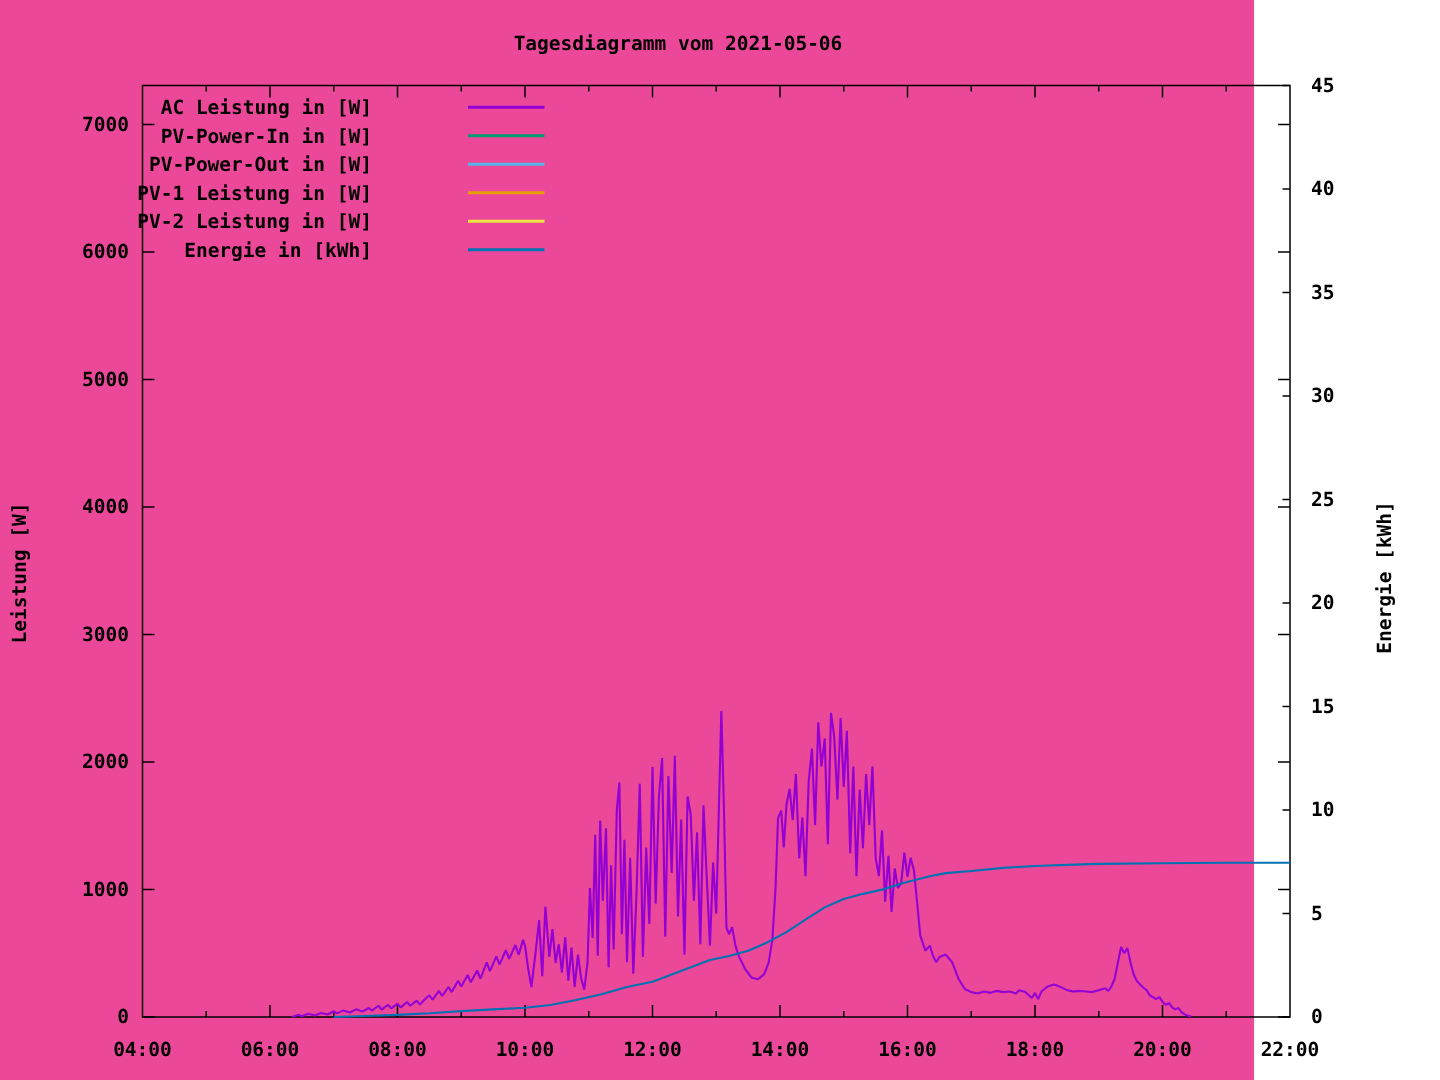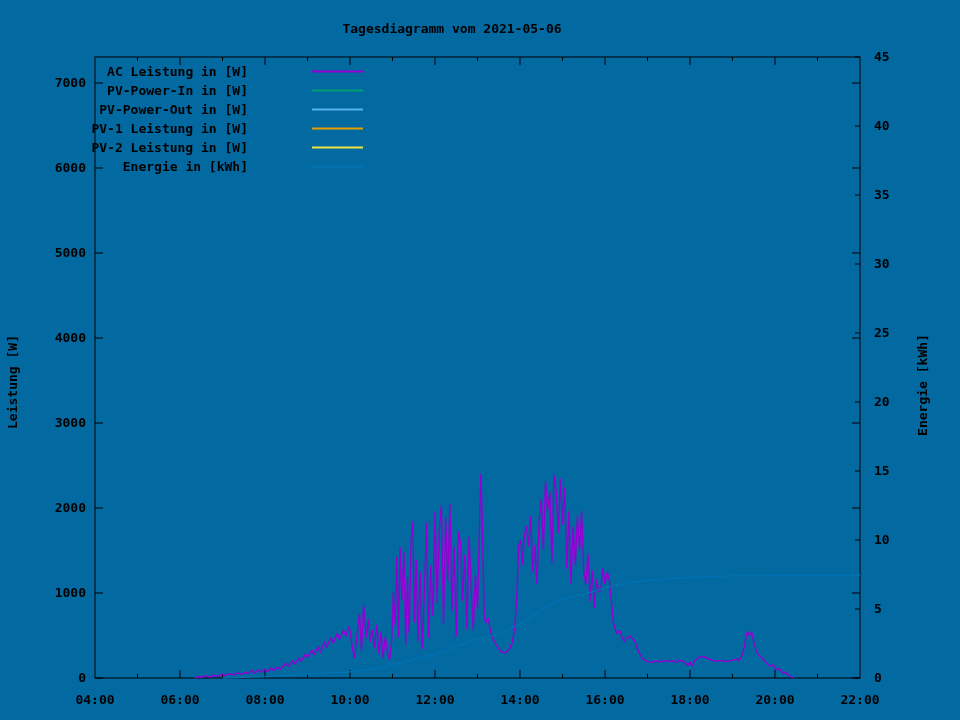--- a/index.html
+++ b/index.html
@@ -1,18 +1,18 @@
 <!DOCTYPE html>
 <html><head>
 <meta charset="utf-8">
 <style>
   html,body{margin:0;padding:0;background:#ffffff;}
   body{width:960px;height:720px;overflow:hidden;
        font-family:"DejaVu Sans Mono","Liberation Mono",monospace;}
-  #chart-wrap{position:relative;width:960px;height:720px;background:#0369a1;}
+  #chart-wrap{position:relative;width:836px;height:720px;background:#ec4899;}
   svg{position:absolute;left:0;top:0;}
   svg text{font-family:"DejaVu Sans Mono","Liberation Mono",monospace;
            font-weight:bold;font-size:13px;fill:#000000;}
   svg text.title-text{font-size:13px;}
 </style>
 </head>
 <body>
 
 <div id="chart-wrap">
   <svg id="plot" width="960" height="720" viewBox="0 0 960 720">

